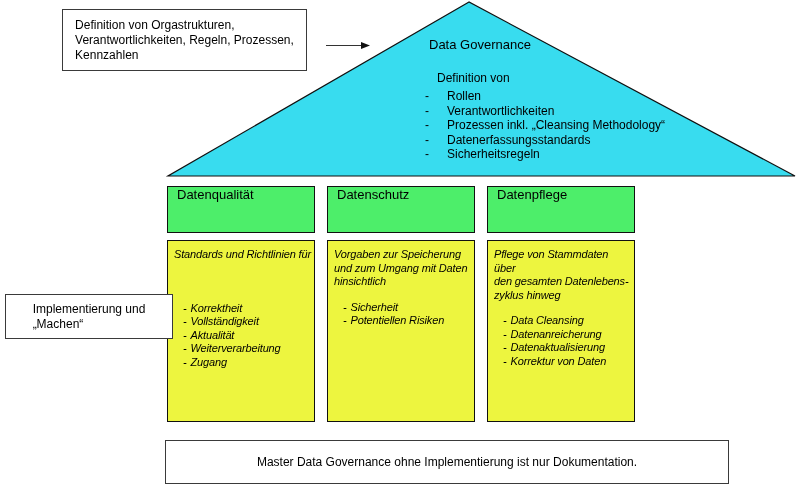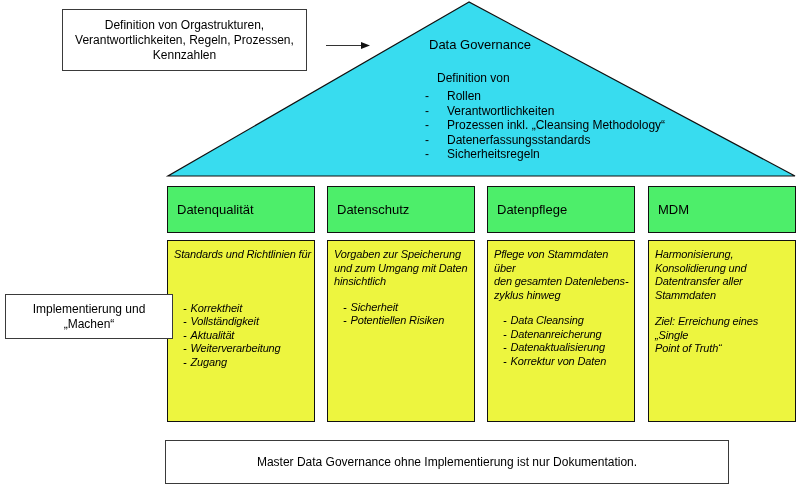--- a/index.html
+++ b/index.html
@@ -3,38 +3,38 @@
 <meta charset="utf-8">
 <style>
   html,body{margin:0;padding:0;background:#ffffff;}
   .stage{
     position:relative;width:800px;height:489px;background:#ffffff;
     font-family:"Liberation Sans",sans-serif;color:#000;overflow:hidden;
   }
   .abs{position:absolute;}
   .note-box{
     position:absolute;background:#fff;border:1px solid #3a3a3a;
-    display:flex;align-items:center;justify-content:center;text-align:center;
+    display:flex;align-items:center;justify-content:center;text-align:left;
     font-size:12px;line-height:15px;white-space:pre-line;box-sizing:border-box;
   }
   #def-note{left:62px;top:9px;width:245px;height:62px;}
   #impl-note{left:5px;top:294px;width:168px;height:45px;}
   #footer-note{left:165px;top:440px;width:564px;height:44px;}
   #roof-svg{left:0;top:0;width:800px;height:185px;pointer-events:none;}
   #roof-svg polygon{fill:var(--roof_fill,#38DCEF);stroke:#101010;stroke-width:1.2;}
   #arrow-svg{left:325px;top:40px;width:46px;height:11px;}
   #roof-title{left:429px;top:37px;font-size:13px;}
   #roof-sub{left:437px;top:71px;font-size:12px;}
   #roof-list{left:425px;top:89px;font-size:12px;}
   .roof-li{display:flex;line-height:14.6px;}
   .roof-li::before{content:"-";flex:0 0 22px;}
   .pillar{position:absolute;top:186px;width:148px;}
   .p-head{
     height:47px;background:var(--header_fill,#4DEE6A);border:1px solid #101010;
-    box-sizing:border-box;display:flex;align-items:center;padding-left:9px;
+    box-sizing:border-box;display:flex;padding-left:9px;
     font-size:13px;
   }
   .p-body{
     margin-top:7px;height:182px;background:var(--body_fill,#EDF53F);
     border:1px solid #101010;box-sizing:border-box;
     padding:7px 2px 0 6px;font-size:11px;line-height:13.5px;letter-spacing:-0.15px;font-style:italic;
   }
   .card-intro{white-space:pre-line;}
   .card-list{margin-left:9px;margin-top:12px;}
   .pillar-1 .card-list{margin-top:40px;}
@@ -145,33 +145,20 @@
           <div class="card-li">
           <span>Datenaktualisierung</span>
         </div>
           <div class="card-li">
           <span>Korrektur von Daten</span>
         </div>
         </div>
     </div>
   </div>
 
-  <div class="pillar pillar-4" style="left:648px;">
-    <div class="p-head">
-      <span>MDM</span>
-    </div>
-    <div class="p-body">
-      <div class="card-intro">Harmonisierung,
-Konsolidierung und
-Datentransfer aller
-Stammdaten</div>
-      <div class="card-note">Ziel: Erreichung eines „Single
-Point of Truth“</div>
-    </div>
-  </div>
 
   <div id="impl-note" class="note-box">
     <span>Implementierung und
 „Machen“</span>
   </div>
 
   <div id="footer-note" class="note-box">
     <span>Master Data Governance ohne Implementierung ist nur Dokumentation.</span>
   </div>
 

